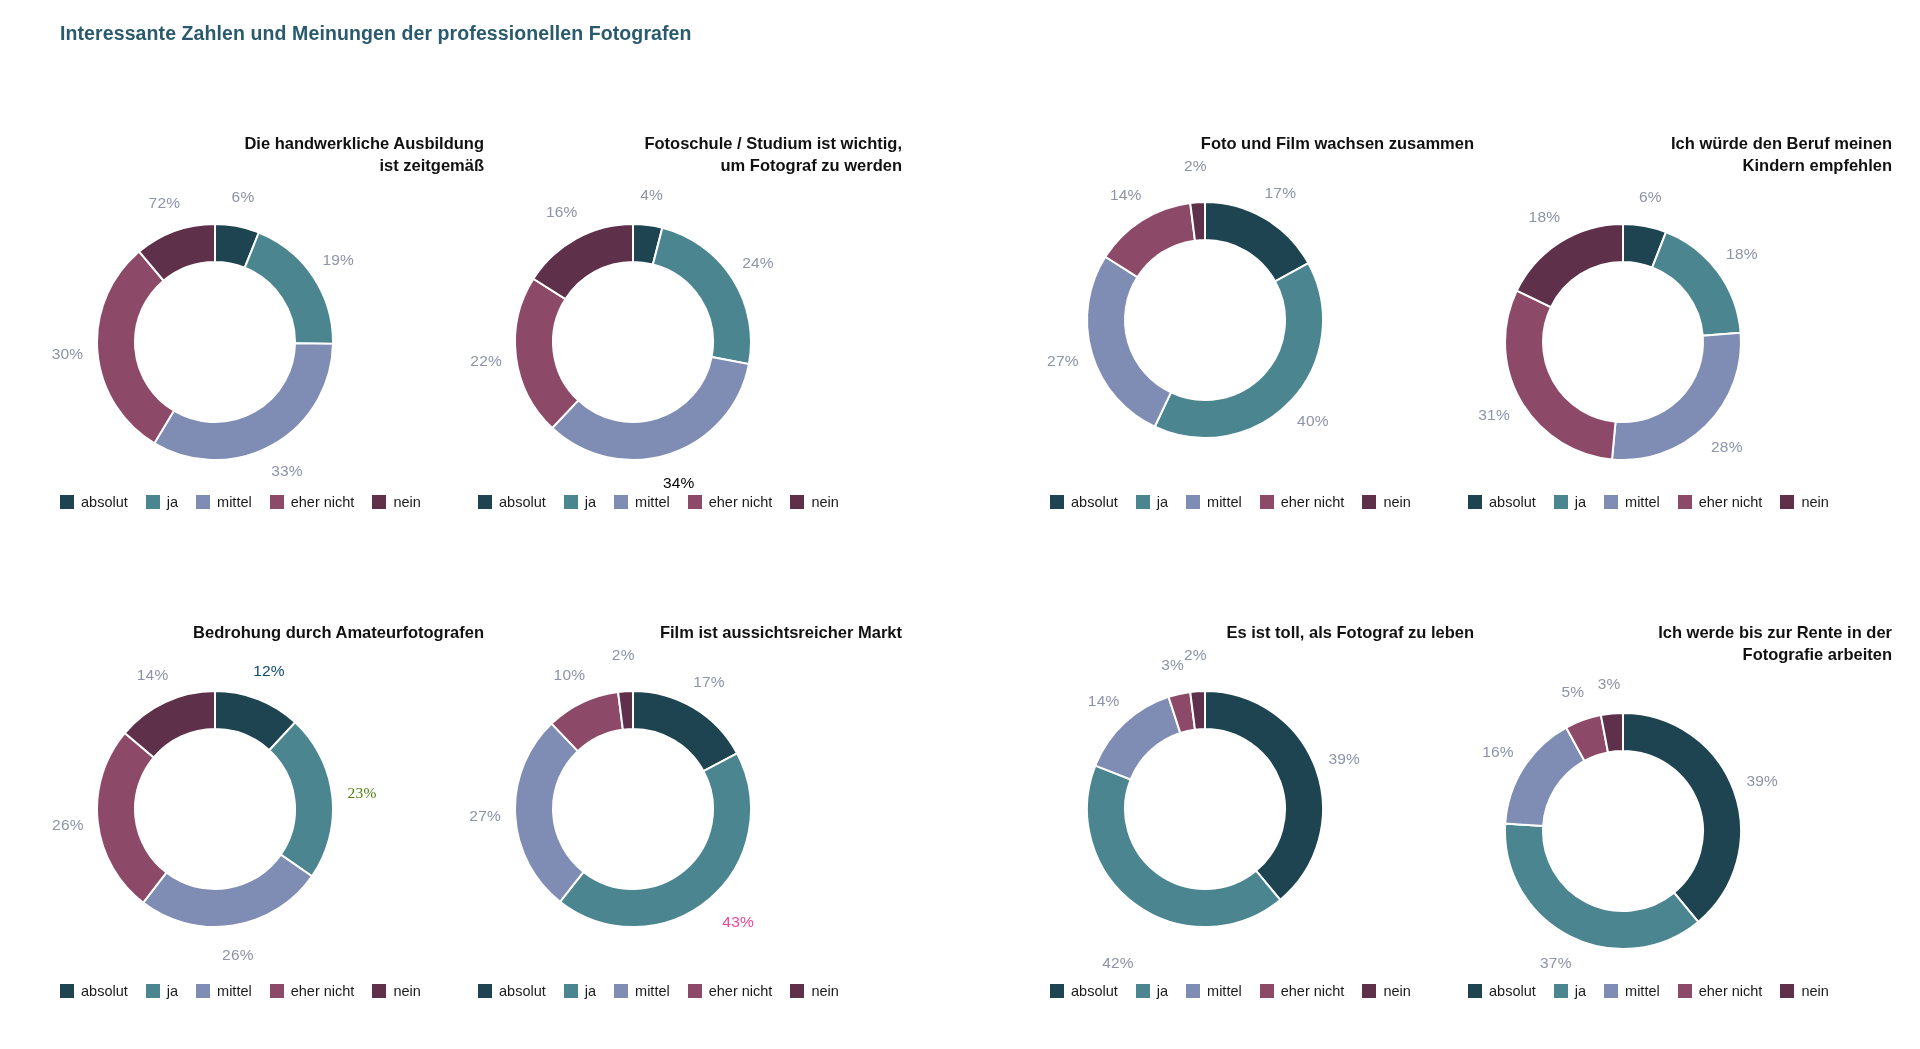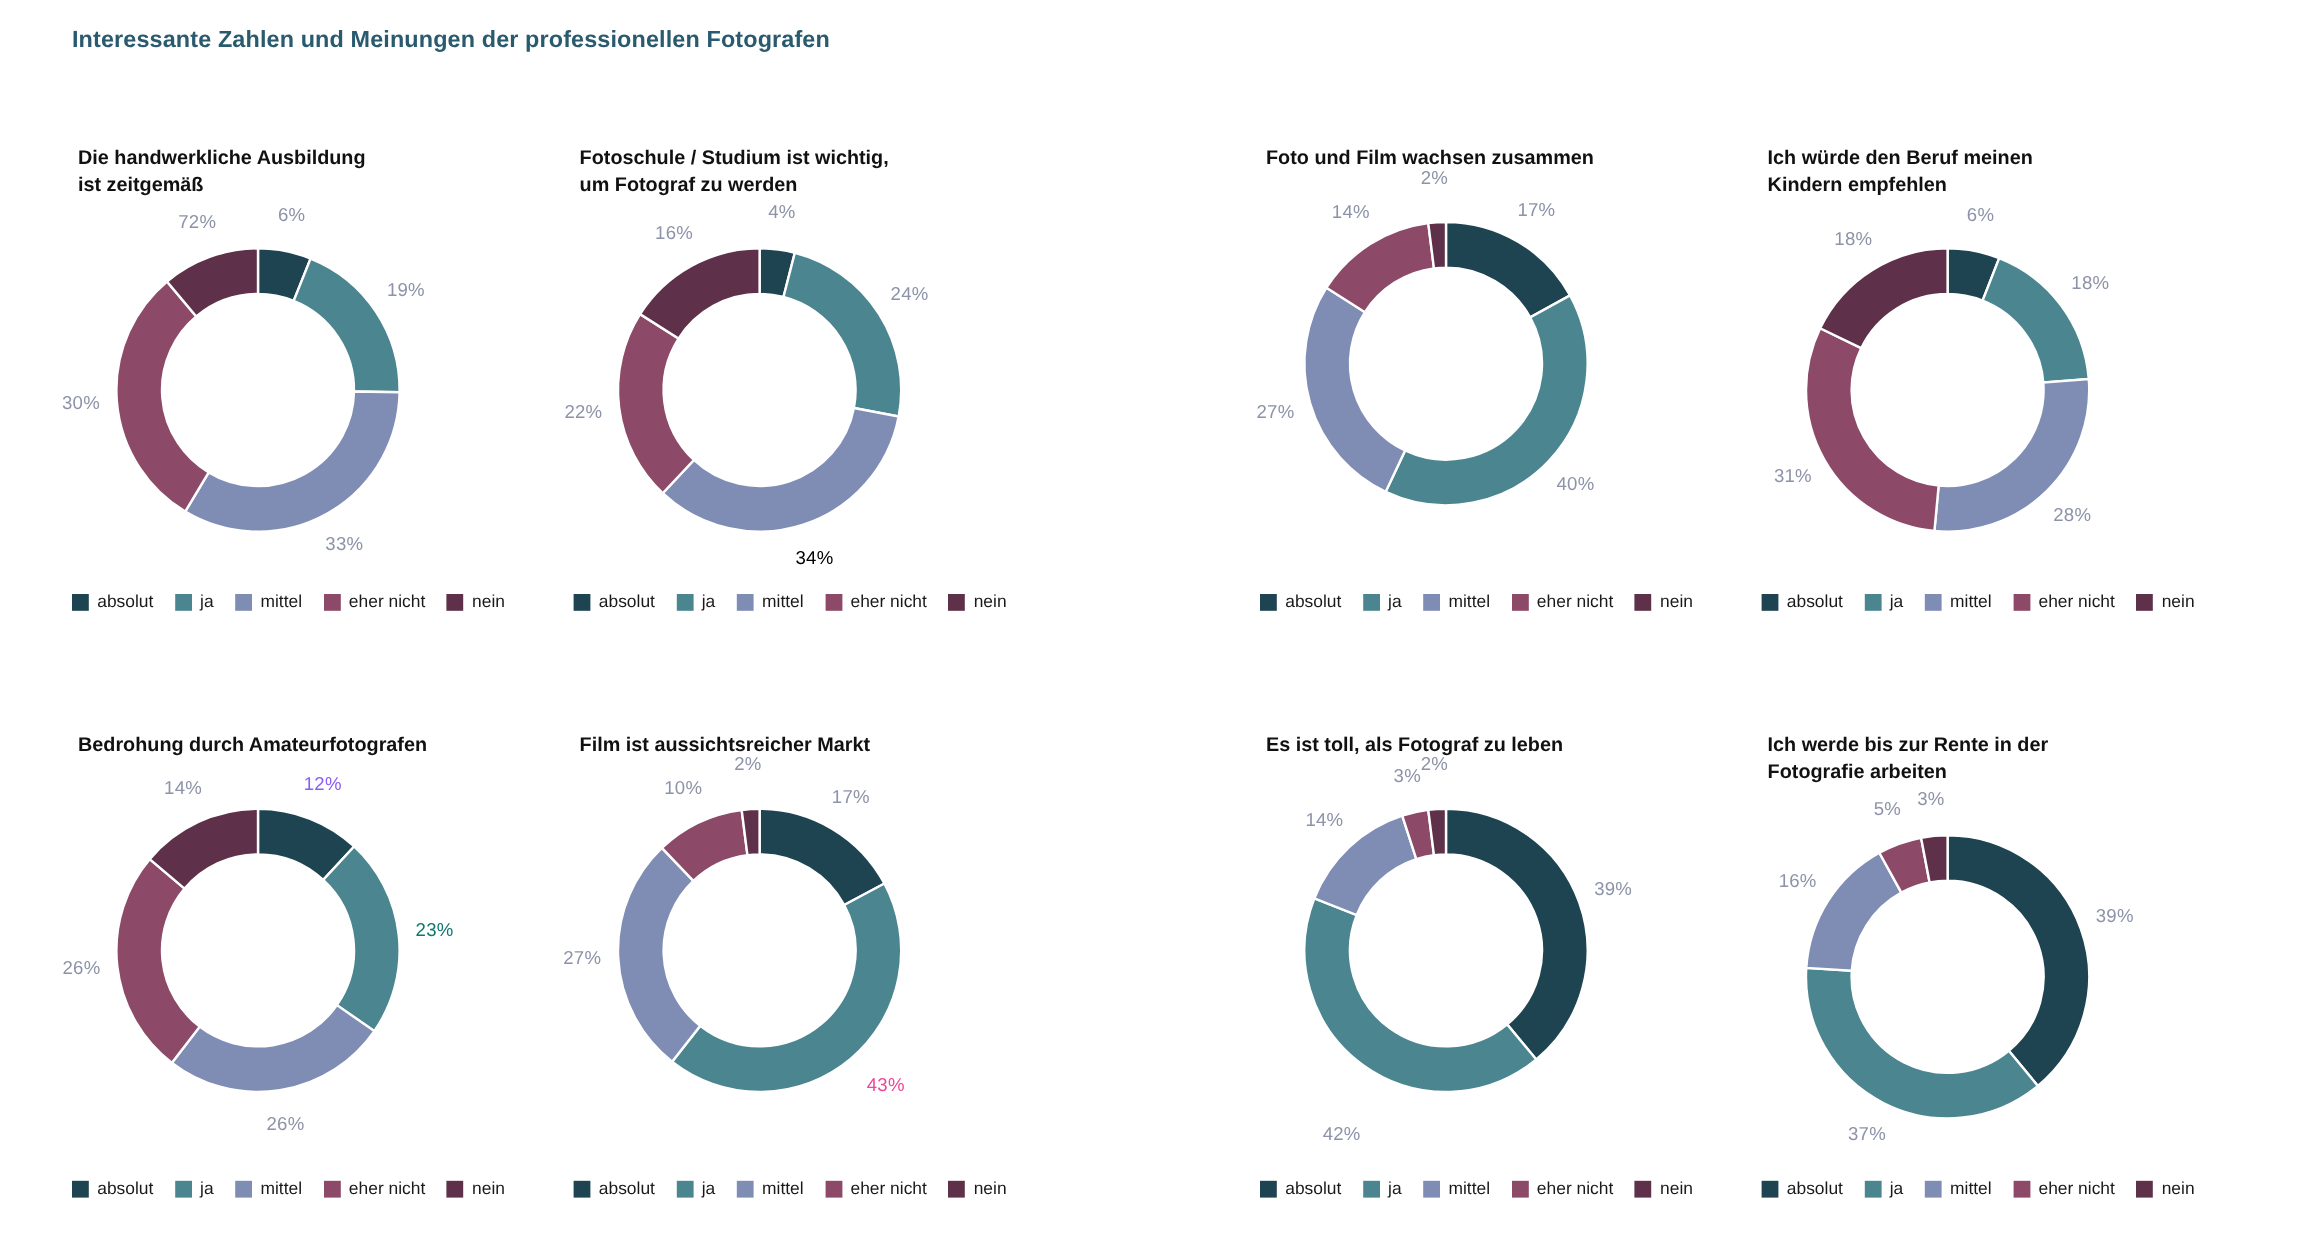--- a/index.html
+++ b/index.html
@@ -49,22 +49,23 @@
   .col-3 { left: 1468px; }
   
   .row-0 { top: 116px; }
   .row-1 { top: 605px; }
 
   .panel-title {
     font-size: 16.5px;
     font-weight: bold;
     line-height: 22px;
     color: #111111;
-    margin: 5px;
+    margin: 16px;
     white-space: pre-line;
+    text-align: right;
   }
 
   .donut-wrap {
     position: relative;
     width: 420px;
     height: 300px;
     margin-top: 10px;
   }
 
   .donut-svg {
@@ -277,22 +278,22 @@
   <div class="panel col-0 row-1">
       <div class="panel-title">Bedrohung durch Amateurfotografen</div>
       <div class="donut-wrap">
         <svg class="donut-svg" width="420" height="300">
           <path d="M 155 32 A 118 118 0 0 1 235.13217241017455 63.381093606383715 L 209.32689654927088 91.27531769924319 A 80 80 0 0 0 155 70 Z" fill="#1d4450" stroke="#ffffff" stroke-width="2"></path>
           <path d="M 235.13217241017455 63.381093606383715 A 118 118 0 0 1 251.9514328892073 217.26380646922638 L 220.72978500963205 195.60258065710264 A 80 80 0 0 0 209.32689654927088 91.27531769924319 Z" fill="#4a8590" stroke="#ffffff" stroke-width="2"></path>
           <path d="M 251.9514328892073 217.26380646922638 A 118 118 0 0 1 83.28754103649729 243.70871479968093 L 106.38138375355749 213.5313320675803 A 80 80 0 0 0 220.72978500963205 195.60258065710264 Z" fill="#7f8db5" stroke="#ffffff" stroke-width="2"></path>
           <path d="M 83.28754103649729 243.70871479968093 A 118 118 0 0 1 64.73796127419158 73.99497144885306 L 93.80539747402818 98.47116708396818 A 80 80 0 0 0 106.38138375355749 213.5313320675803 Z" fill="#8d4a68" stroke="#ffffff" stroke-width="2"></path>
           <path d="M 64.73796127419158 73.99497144885306 A 118 118 0 0 1 154.99999999999997 32 L 154.99999999999997 70 A 80 80 0 0 0 93.80539747402818 98.47116708396818 Z" fill="#5e3049" stroke="#ffffff" stroke-width="2"></path>
         </svg>
-        <span class="pct-label" style="left: 208.968px; top: 12.1907px; color: #8b5cf6;">12%</span>
-        <span class="pct-label" style="left: 302.124px; top: 133.919px; color: #0f766e;">23%</span>
+        <span class="pct-label" style="left: 208.968px; top: 12.1907px; color: #0c4a6e;">12%</span>
+        <span class="pct-label" style="left: 302.124px; top: 133.919px; color: #4d7c0f; font-family: Liberation Serif, serif;">23%</span>
         <span class="pct-label" style="left: 177.925px; top: 296.214px; color: rgb(141, 147, 168);">26%</span>
         <span class="pct-label" style="left: 7.87619px; top: 166.081px; color: rgb(141, 147, 168);">26%</span>
         <span class="pct-label" style="left: 92.5684px; top: 15.8125px; color: rgb(141, 147, 168);">14%</span>
       </div>
       <div class="legend">
         <div class="legend-item">
           <span class="legend-swatch" style="background: rgb(29, 68, 80);"></span>
           <span class="legend-label">absolut</span>
         </div>
         <div class="legend-item">

